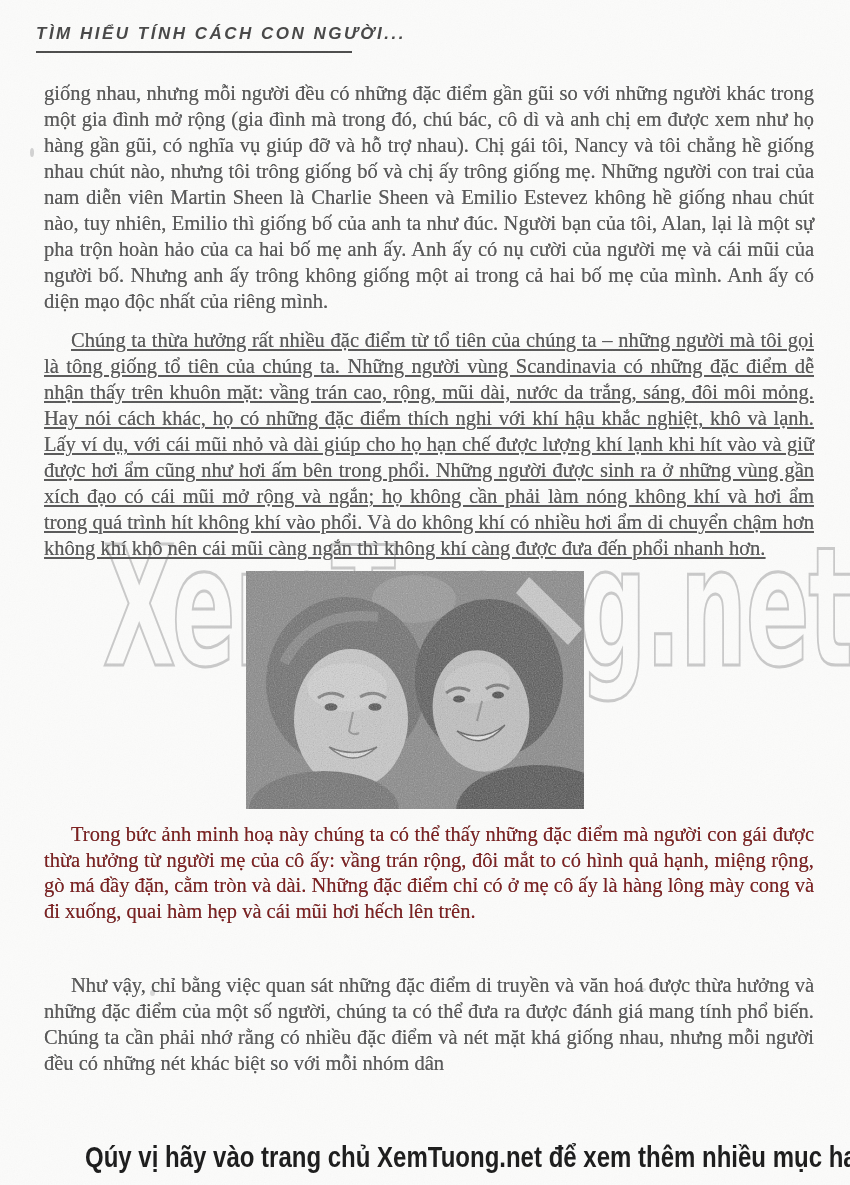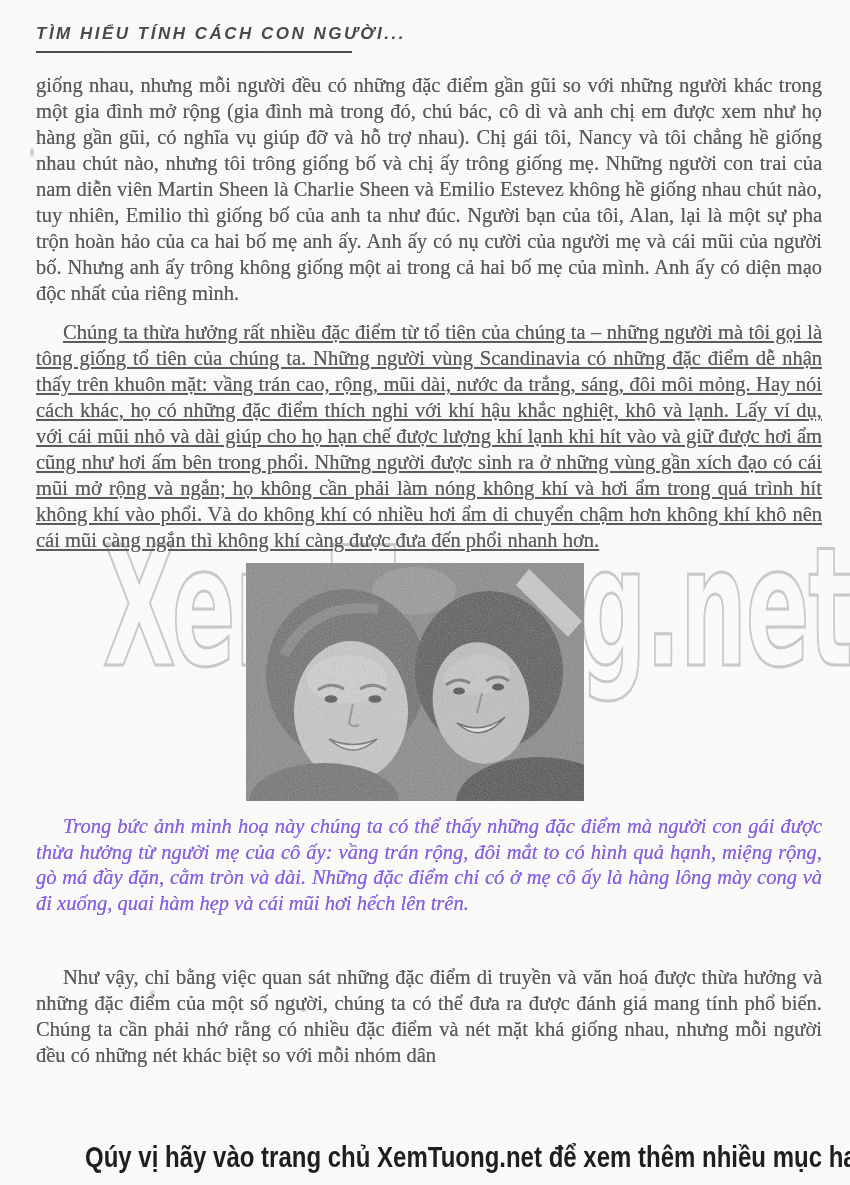--- a/index.html
+++ b/index.html
@@ -27,34 +27,33 @@
 
   
   .content{
     position:absolute;left:36px;top:72px;width:786px;
     font-size:20.5px;line-height:26px;
     color:#595959;
     text-align:justify;
     z-index:2;
     text-shadow:0 0 0.4px #7a7a7a;
   }
-  .content p{margin:0;}
+  .content p{margin:8px;}
   .para-2{margin-top:13px !important;text-indent:27px;text-decoration:underline;}
   .figure{
     width:338px;height:238px;
     margin:10px 0 0 210px;
     position:relative;z-index:3;
     line-height:0;
   }
   .caption{
     margin-top:13px !important;
-    font-style:italic;
     text-indent:27px;
     line-height:25.5px;
-    color:#8b5cf6;
+    color:#7f1d1d;
   }
   .para-3{margin-top:48px !important;text-indent:27px;}
 
   
   .watermark{
     position:absolute;left:103px;top:512px;
     z-index:1;
     font-family:"DejaVu Sans", sans-serif;
     font-weight:bold;
     font-size:165px;

